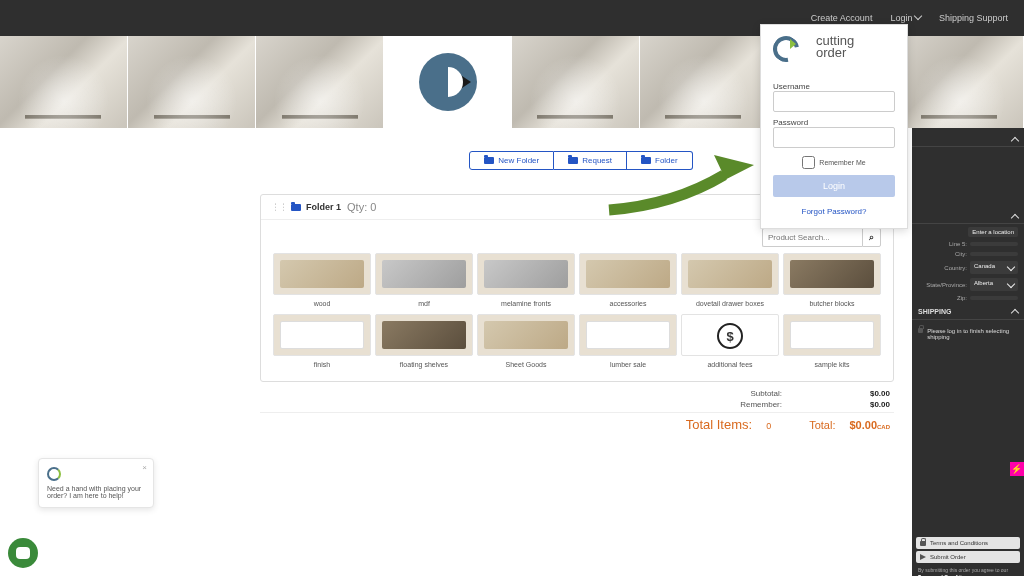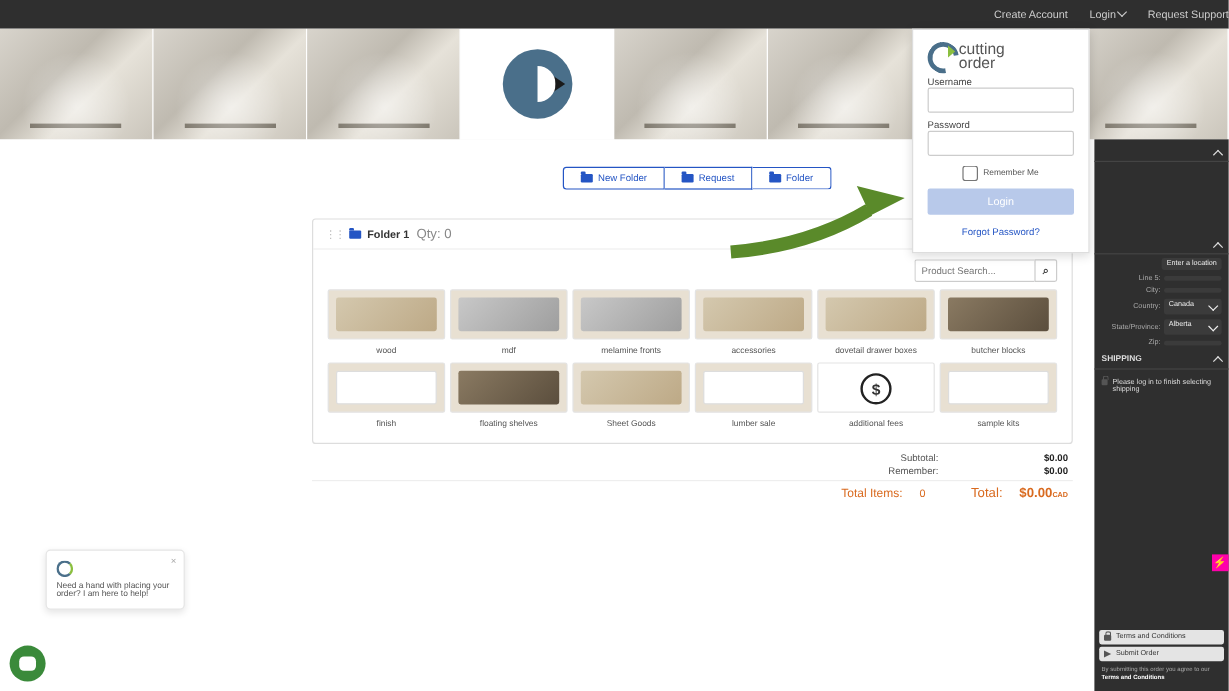--- a/index.html
+++ b/index.html
@@ -1,17 +1,17 @@
 <!DOCTYPE html>
 <html><head>
 <meta charset="utf-8">
 <style>
 *{box-sizing:border-box;margin:0;padding:0;font-family:Arial,Helvetica,sans-serif}
 body{background:#fff;width:1024px;height:576px;overflow:hidden;position:relative;font-size:9px;color:#333}
-.topbar{background:#2f2f2f;height:24px;display:flex;justify-content:flex-end;align-items:center;gap:18px;padding-right:0;color:#ccc;font-size:9px}
+.topbar{background:#2f2f2f;height:36px;display:flex;justify-content:flex-end;align-items:center;gap:18px;padding-right:16px;color:#ccc;font-size:9px}
 .topbar span{cursor:pointer}
 .banner{height:92px;display:flex;background:#eee}
 .banner .tile{flex:1;background:linear-gradient(135deg,#d8d4cc 0%,#bfbab0 40%,#e6e2d9 60%,#cac5bb 100%);border-right:1px solid #fff;position:relative;overflow:hidden}
 .banner .tile::after{content:"";position:absolute;inset:0;background:radial-gradient(circle at 50% 70%,rgba(255,255,255,.5),transparent 50%),linear-gradient(#7a7468 0 0) 50% 90%/60% 4% no-repeat}
 .banner .logo-tile{flex:1;display:flex;align-items:center;justify-content:center;background:#fff}
 .clogo{width:58px;height:58px;border-radius:50%;background:#4a6f8a;position:relative;display:flex;align-items:center;justify-content:center}
 .clogo::before{content:"";position:absolute;right:6px;width:0;height:0;border-top:12px solid transparent;border-bottom:12px solid transparent;border-left:18px solid #1a1a1a}
 .clogo::after{content:"";position:absolute;width:30px;height:30px;border-radius:50%;background:#fff;clip-path:polygon(50% 0,100% 0,100% 100%,50% 100%)}
 .main{display:flex;height:460px}
 .center{flex:1;padding:6px 10px 0 260px;position:relative}
@@ -39,37 +39,37 @@
 .cat .thumb.gray::after{background:linear-gradient(135deg,#c8c8c8,#9e9e9e)}
 .cat .thumb.dark::after{background:linear-gradient(135deg,#8a7a62,#5b4e3d)}
 .cat .thumb.white::after{background:#fff;border:1px solid #ddd}
 .cat .thumb.fee{background:#fff}
 .cat .thumb.fee::after{content:"$";background:none;border:2px solid #222;border-radius:50%;width:22px;height:22px;display:flex;align-items:center;justify-content:center;font-weight:700;font-size:13px;inset:auto;top:8px;left:50%;transform:translateX(-50%)}
 .cat span{font-size:7px;color:#555}
 .totals{margin:4px 8px 0 0}
 .totals .row{display:flex;justify-content:flex-end;gap:60px;font-size:8px;color:#555;padding:1px 4px}
 .totals .row .val{width:48px;text-align:right;color:#222;font-weight:600}
 .totals .grand{display:flex;justify-content:flex-end;gap:14px;align-items:baseline;padding:4px;border-top:1px solid #eee;margin-top:2px}
-.totals .grand .lbl{color:#d96a1f;font-size:10px}
+.totals .grand .lbl{color:#d96a1f;font-size:13px}
 .totals .grand .n{color:#d96a1f;font-size:9px}
 .totals .grand .tot{color:#d96a1f;font-size:11px;margin-left:24px}
 .totals .grand .amt{color:#d96a1f;font-size:11px;font-weight:600}
 .totals .grand .cur{color:#d96a1f;font-size:6px}
 .sidebar{width:112px;background:#2f2f2f;color:#ddd;font-size:7px;padding:6px 0 6px 0;display:flex;flex-direction:column;gap:2px}
 .sidebar .sec{padding:4px 6px;border-bottom:1px solid #444;text-transform:uppercase;font-weight:700;font-size:7px;display:flex;justify-content:space-between;align-items:center}
 .sidebar .field{display:flex;justify-content:flex-end;align-items:center;gap:3px;padding:1px 6px;font-size:6px;color:#aaa}
 .sidebar .field .v{background:#3b3b3b;padding:2px 4px;border-radius:2px;min-width:48px;text-align:left;color:#eee;font-size:6px}
 .sidebar .note{padding:6px;font-size:6px;color:#ddd;display:flex;gap:4px;align-items:flex-start}
 .sidebar .btm{margin-top:auto;padding:4px 4px 2px}
 .sidebar .sbtn2{background:#e4e4e4;color:#333;font-size:6px;padding:3px 4px;margin:2px 0;display:flex;align-items:center;gap:4px;cursor:pointer;border-radius:2px}
 .sidebar .disc{font-size:5px;color:#aaa;padding:2px 2px 0;line-height:1.3}
 .sidebar .disc b{color:#fff}
 .bolt{position:absolute;right:0;bottom:100px;width:14px;height:14px;background:#ff00aa;color:#fff;display:flex;align-items:center;justify-content:center;font-size:9px}
 .login-pop{position:absolute;top:24px;right:116px;width:148px;background:#fff;border:1px solid #ddd;box-shadow:0 2px 8px rgba(0,0,0,.15);padding:10px 12px 12px;z-index:30}
-.login-pop .plogo{display:flex;gap:4px;margin-bottom:4px}
+.login-pop .plogo{display:flex;align-items:center;gap:21px;margin-bottom:22px}
 .login-pop .plogo .mark{width:22px;height:22px;position:relative}
 .login-pop .plogo .mark::before{content:"";position:absolute;width:18px;height:18px;border:4px solid #4a6f8a;border-right-color:transparent;border-radius:50%;transform:rotate(35deg)}
 .login-pop .plogo .mark::after{content:"";position:absolute;right:-1px;top:3px;width:0;height:0;border-left:6px solid #8bbf3f;border-top:5px solid transparent;border-bottom:5px solid transparent}
 .login-pop .plogo .txt{font-size:13px;color:#555;line-height:.95}
 .login-pop .plogo .txt .e{color:#8bbf3f}
 .login-pop label{font-size:8px;color:#444;display:block;margin:0 0}
 .login-pop input[type=text],.login-pop input[type=password]{width:100%;border:1px solid #ccc;padding:5px;font-size:8px;border-radius:2px;margin-bottom:6px}
 .login-pop .rm{display:flex;justify-content:center;align-items:center;gap:4px;font-size:7px;color:#555;margin:2px 0 6px}
 .login-pop .lbtn{width:100%;background:#b8c9ea;color:#fff;border:none;padding:6px;font-size:9px;border-radius:2px;cursor:pointer}
 .login-pop .fp{text-align:center;color:#2455c4;font-size:8px;margin-top:10px;cursor:pointer}
@@ -89,21 +89,21 @@
 .lock-ico{width:6px;height:5px;background:#555;display:inline-block;position:relative;border-radius:1px}
 .lock-ico::before{content:"";position:absolute;top:-3px;left:1px;width:3px;height:3px;border:1px solid #555;border-bottom:none;border-radius:2px 2px 0 0}
 .plane-ico{width:0;height:0;border-top:3px solid transparent;border-bottom:3px solid transparent;border-left:6px solid #555;display:inline-block}
 </style>
 </head>
 <body>
 
 <div class="topbar">
   <span>Create Account</span>
   <span><span>Login</span> <i class="chev"></i></span>
-  <span>Request Support</span>
+  <span>Shipping Support</span>
 </div>
 
 <div class="banner">
   <div class="tile"></div>
   <div class="tile"></div>
   <div class="tile"></div>
   <div class="logo-tile">
       <div class="clogo"></div>
     </div>
   <div class="tile"></div>

